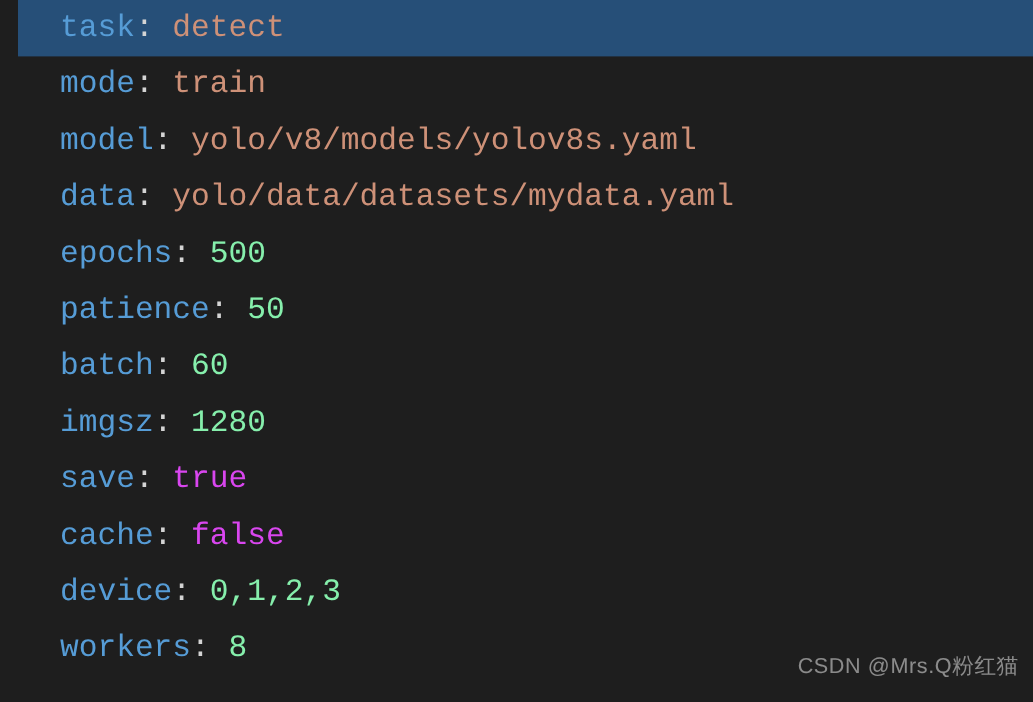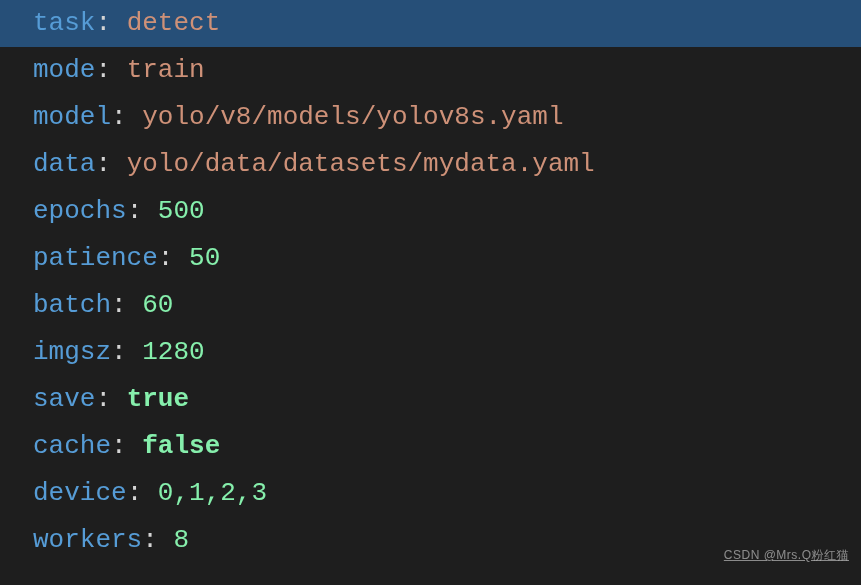--- a/index.html
+++ b/index.html
@@ -7,46 +7,45 @@
     background: #1e1e1e;
     font-family: Consolas, 'Courier New', monospace;
     font-size: 26px;
     line-height: 47px;
     width: 861px;
     height: 585px;
     overflow: hidden;
     position: relative;
   }
   .editor {
-    padding: 0 0 0 33px;
+    padding: 0 0 0 50px;
     position: relative;
   }
   .line {
     white-space: pre;
   }
   .key   { color: #569cd6; }
   .colon { color: #d4d4d4; }
   .str   { color: #ce9178; }
   .num   { color: #86efac; }
-  .kw    { color: #86efac; font-weight: bold; }
+  .kw    { color: #d946ef; }
   .highlight {
     background: #264f78;
     display: inline-block;
     width: calc(100% + 35px);
     margin-left: -35px;
     padding-left: 35px;
   }
   .watermark {
     position: absolute;
     right: 12px;
     bottom: 6px;
     font-family: Arial, sans-serif;
-    font-size: 12px;
+    font-size: 18px;
     color: rgba(230,230,230,0.55);
     letter-spacing: 0.5px;
-    text-decoration: underline;
   }
 </style>
 </head>
 <body>
 
 <div class="editor" id="editor"><div class="line highlight"><span class="key">task</span><span class="colon">: </span><span class="str">detect</span></div><div class="line"><span class="key">mode</span><span class="colon">: </span><span class="str">train</span></div><div class="line"><span class="key">model</span><span class="colon">: </span><span class="str">yolo/v8/models/yolov8s.yaml</span></div><div class="line"><span class="key">data</span><span class="colon">: </span><span class="str">yolo/data/datasets/mydata.yaml</span></div><div class="line"><span class="key">epochs</span><span class="colon">: </span><span class="num">500</span></div><div class="line"><span class="key">patience</span><span class="colon">: </span><span class="num">50</span></div><div class="line"><span class="key">batch</span><span class="colon">: </span><span class="num">60</span></div><div class="line"><span class="key">imgsz</span><span class="colon">: </span><span class="num">1280</span></div><div class="line"><span class="key">save</span><span class="colon">: </span><span class="kw">true</span></div><div class="line"><span class="key">cache</span><span class="colon">: </span><span class="kw">false</span></div><div class="line"><span class="key">device</span><span class="colon">: </span><span class="num">0,1,2,3</span></div><div class="line"><span class="key">workers</span><span class="colon">: </span><span class="num">8</span></div></div>
 <div class="watermark">CSDN @Mrs.Q粉红猫</div>
 
 </body></html>

